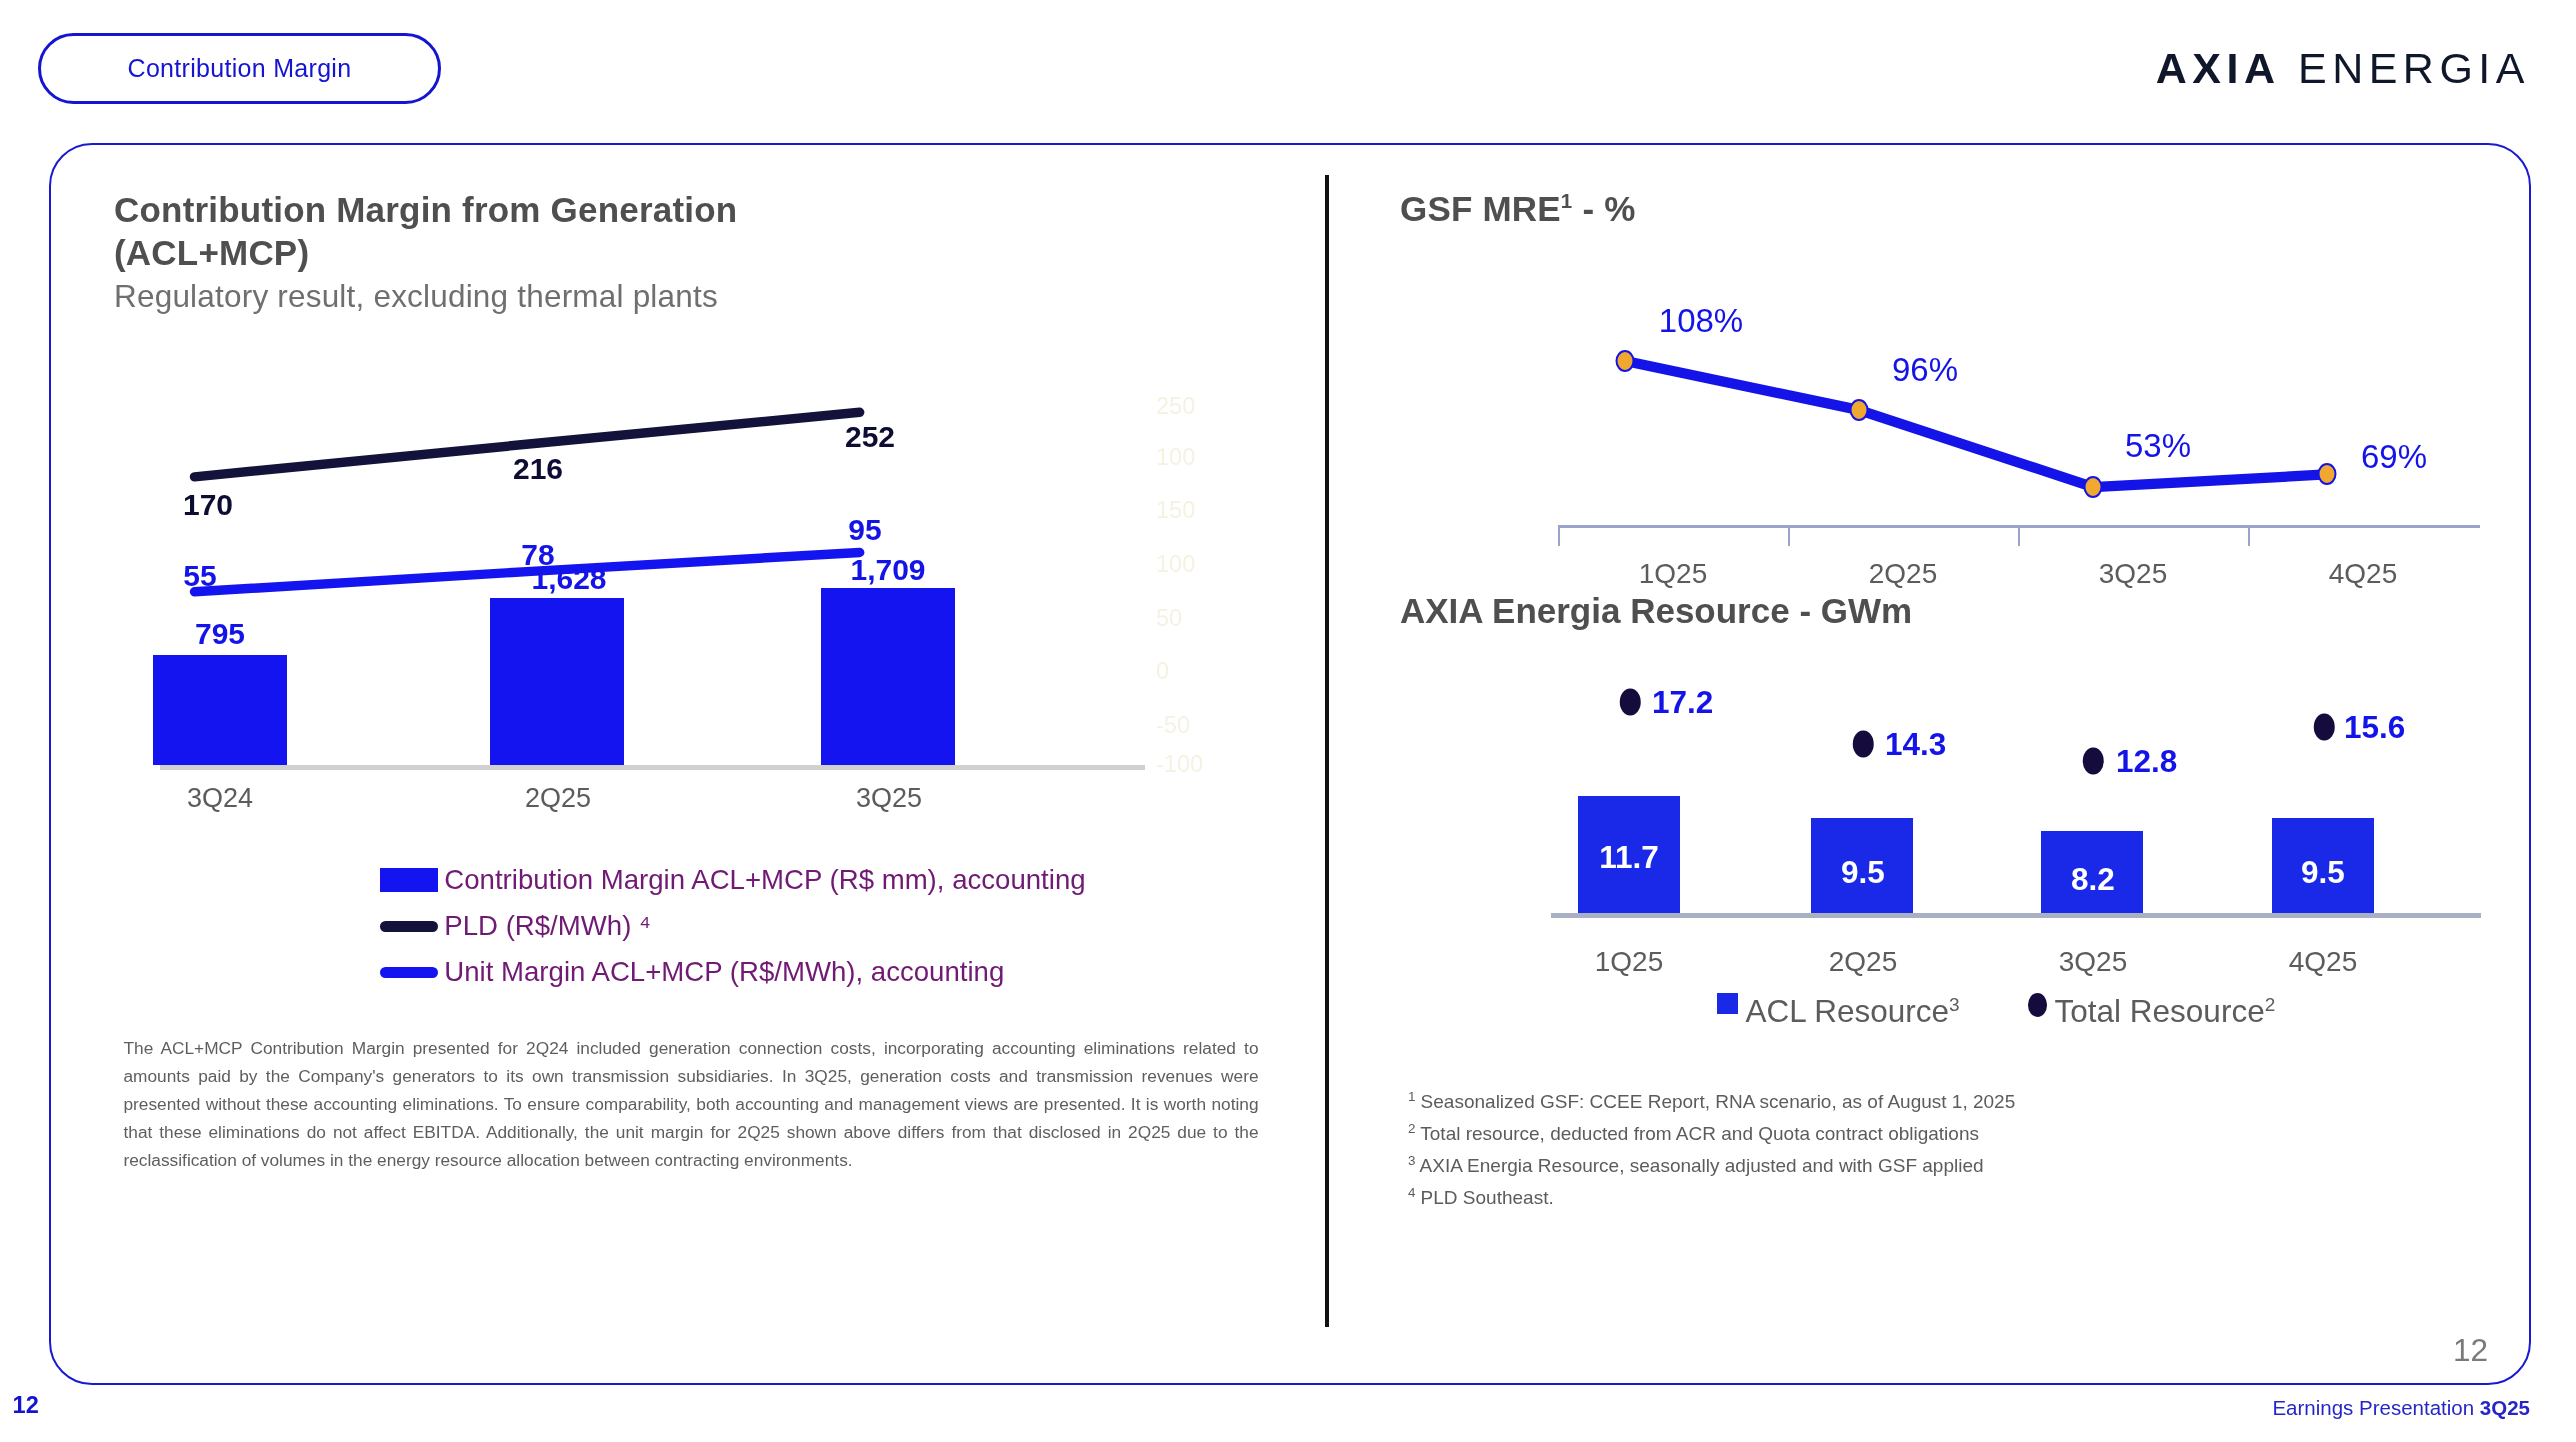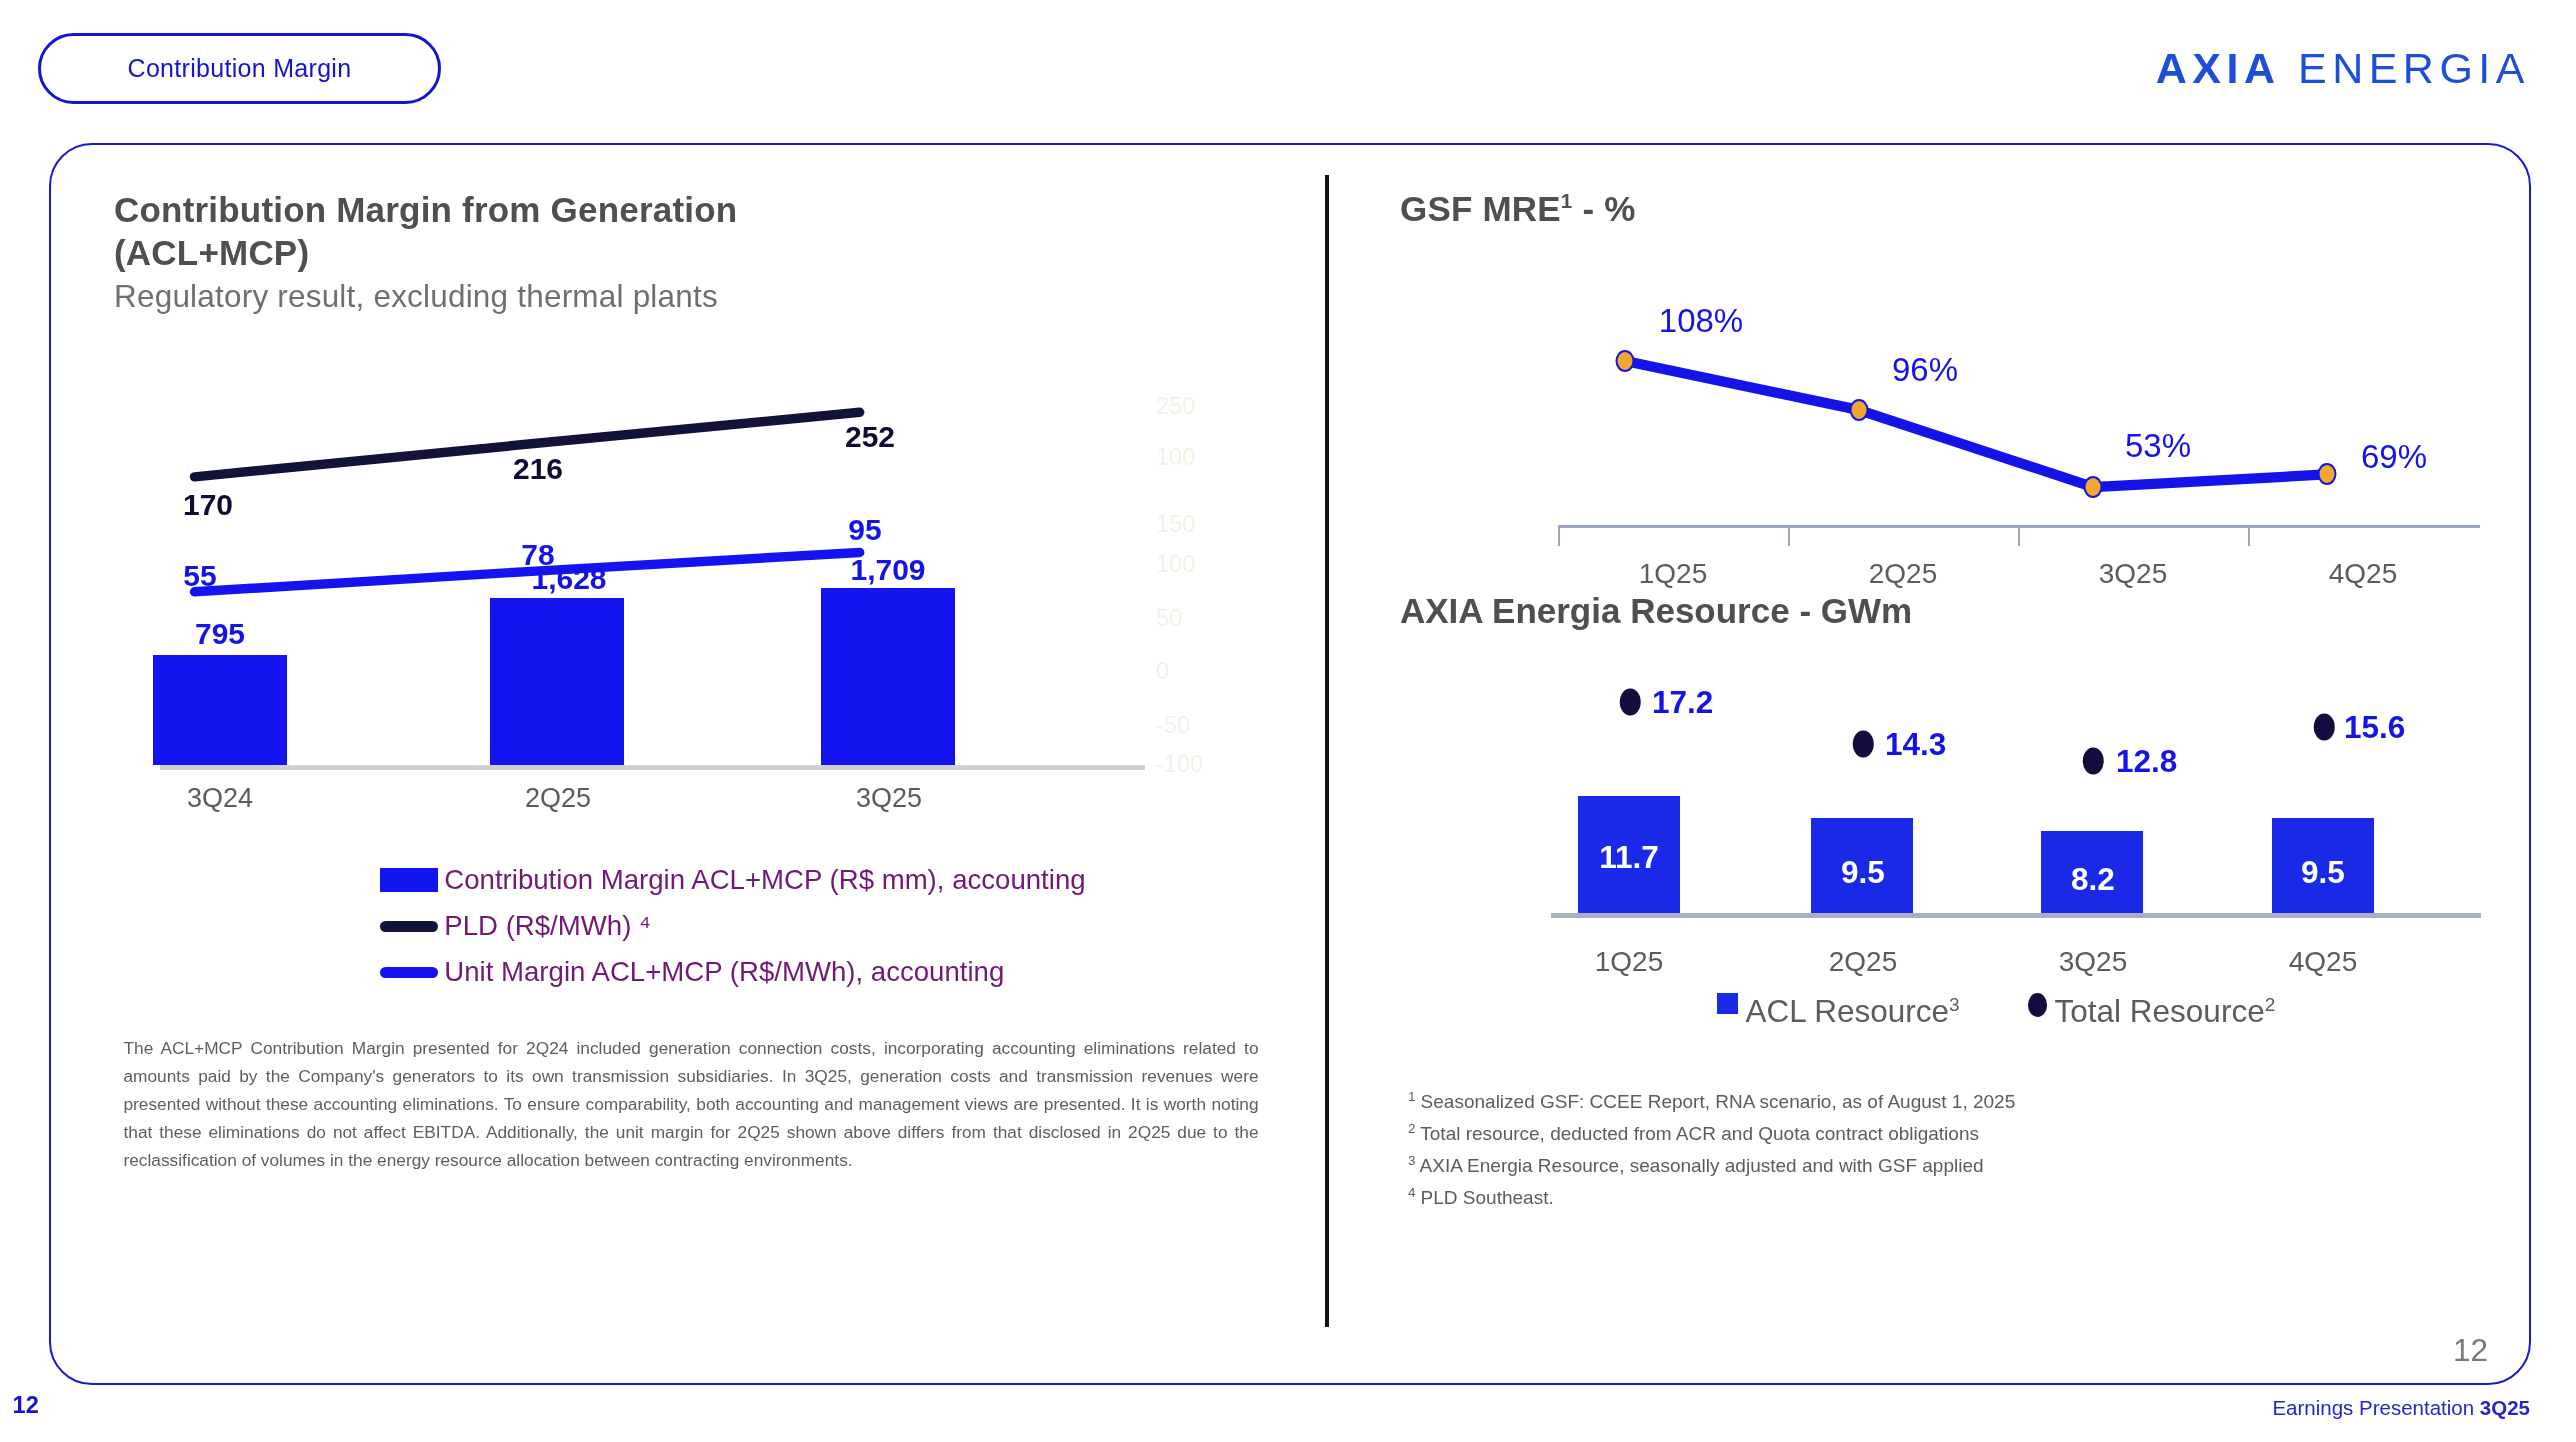--- a/index.html
+++ b/index.html
@@ -16,21 +16,21 @@
     position: absolute; left: 38px; top: 33px;
     width: 403px; height: 71px;
     border: 3.2px solid #1414d2; border-radius: 36px;
     display: flex; align-items: center; justify-content: center;
     background: #ffffff;
   }
   .section-pill span { font-size: 25px; color: #1414d2; letter-spacing: 0.3px; }
 
   .brand {
     position: absolute; right: 46px; top: 44px;
-    font-size: 43px; letter-spacing: 5.5px; color: #1d4ed8;
+    font-size: 43px; letter-spacing: 5.5px; color: #0f172a;
     white-space: nowrap;
   }
   .brand .b1 { font-weight: 700; }
   .brand .b2 { font-weight: 400; }
 
   
   .card {
     position: absolute; left: 49px; top: 143px;
     width: 2482px; height: 1242px;
     border: 2.4px solid #1a1ad0; border-radius: 43px;
@@ -186,21 +186,21 @@
       <div class="l-title">
         <div>Contribution Margin from Generation</div>
         <div>(ACL+MCP)</div>
       </div>
       <div class="l-sub">Regulatory result, excluding thermal plants</div>
 
       <div class="l-chart">
 
         <div class="ytick" style="top:-1.6px">250</div>
         <div class="ytick" style="top:49px">100</div>
-        <div class="ytick" style="top:116px">150</div>
+        <div class="ytick" style="top:102px">150</div>
         <div class="ytick" style="top:156px">100</div>
         <div class="ytick" style="top:210px">50</div>
         <div class="ytick" style="top:263px">0</div>
         <div class="ytick" style="top:317px">-50</div>
         <div class="ytick" style="top:356px">-100</div>
 
         <div class="l-plot">
 
           <svg width="977" height="370" style="position:absolute;left:0;top:0;overflow:visible" viewBox="0 0 1240 470">
             <polyline points="42,104 470,62 887,22" fill="none" stroke="#12123a" stroke-width="12" stroke-linecap="round" stroke-linejoin="round"></polyline>

